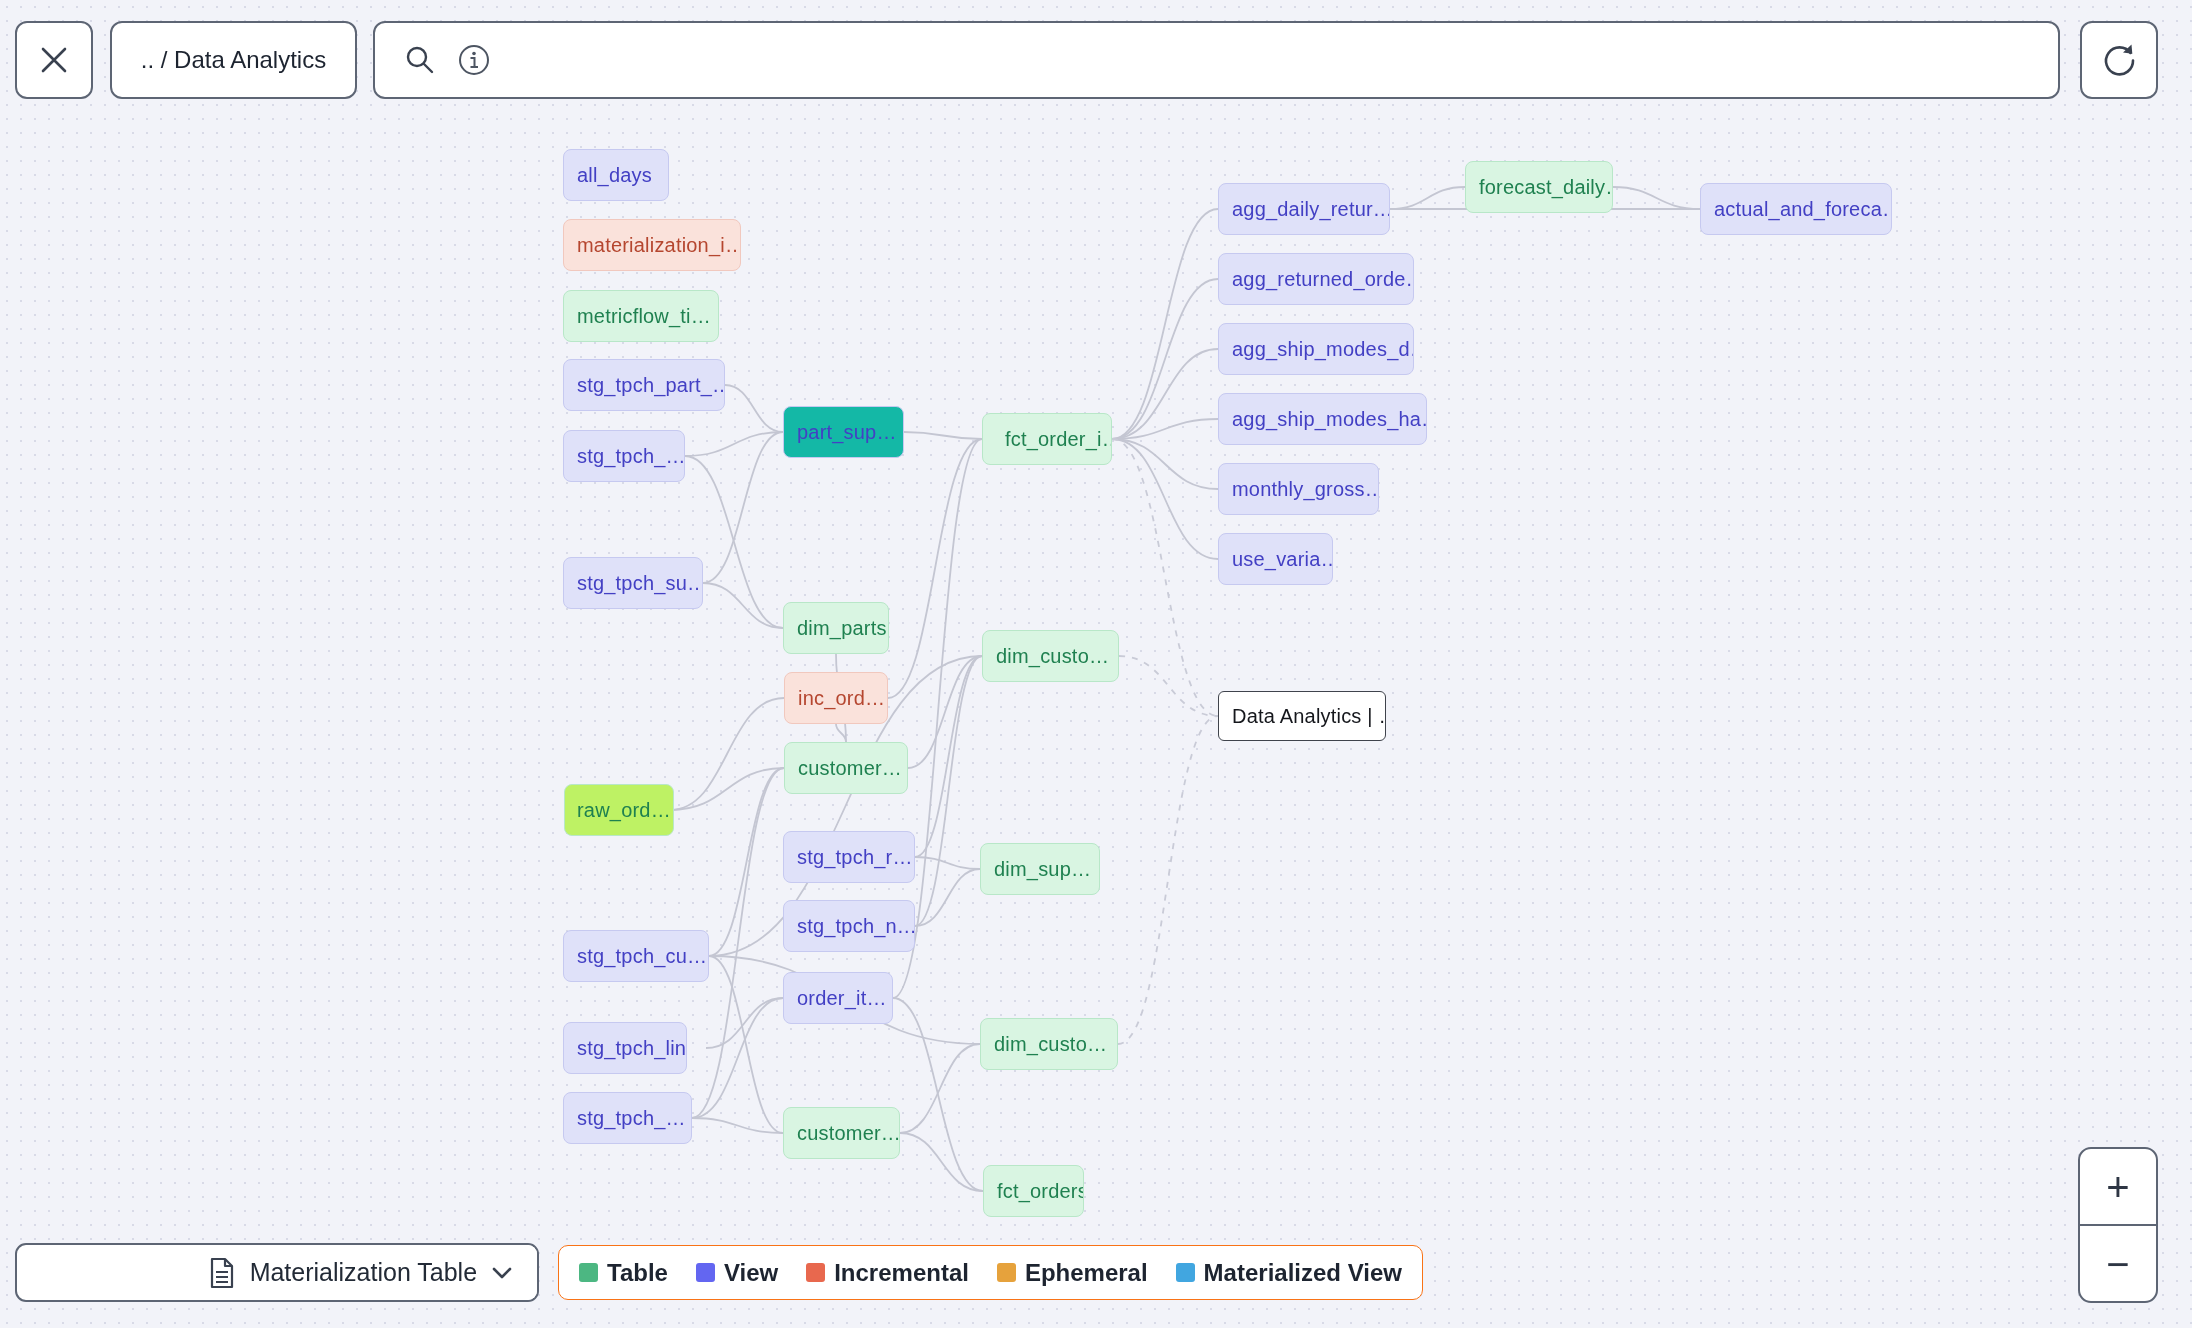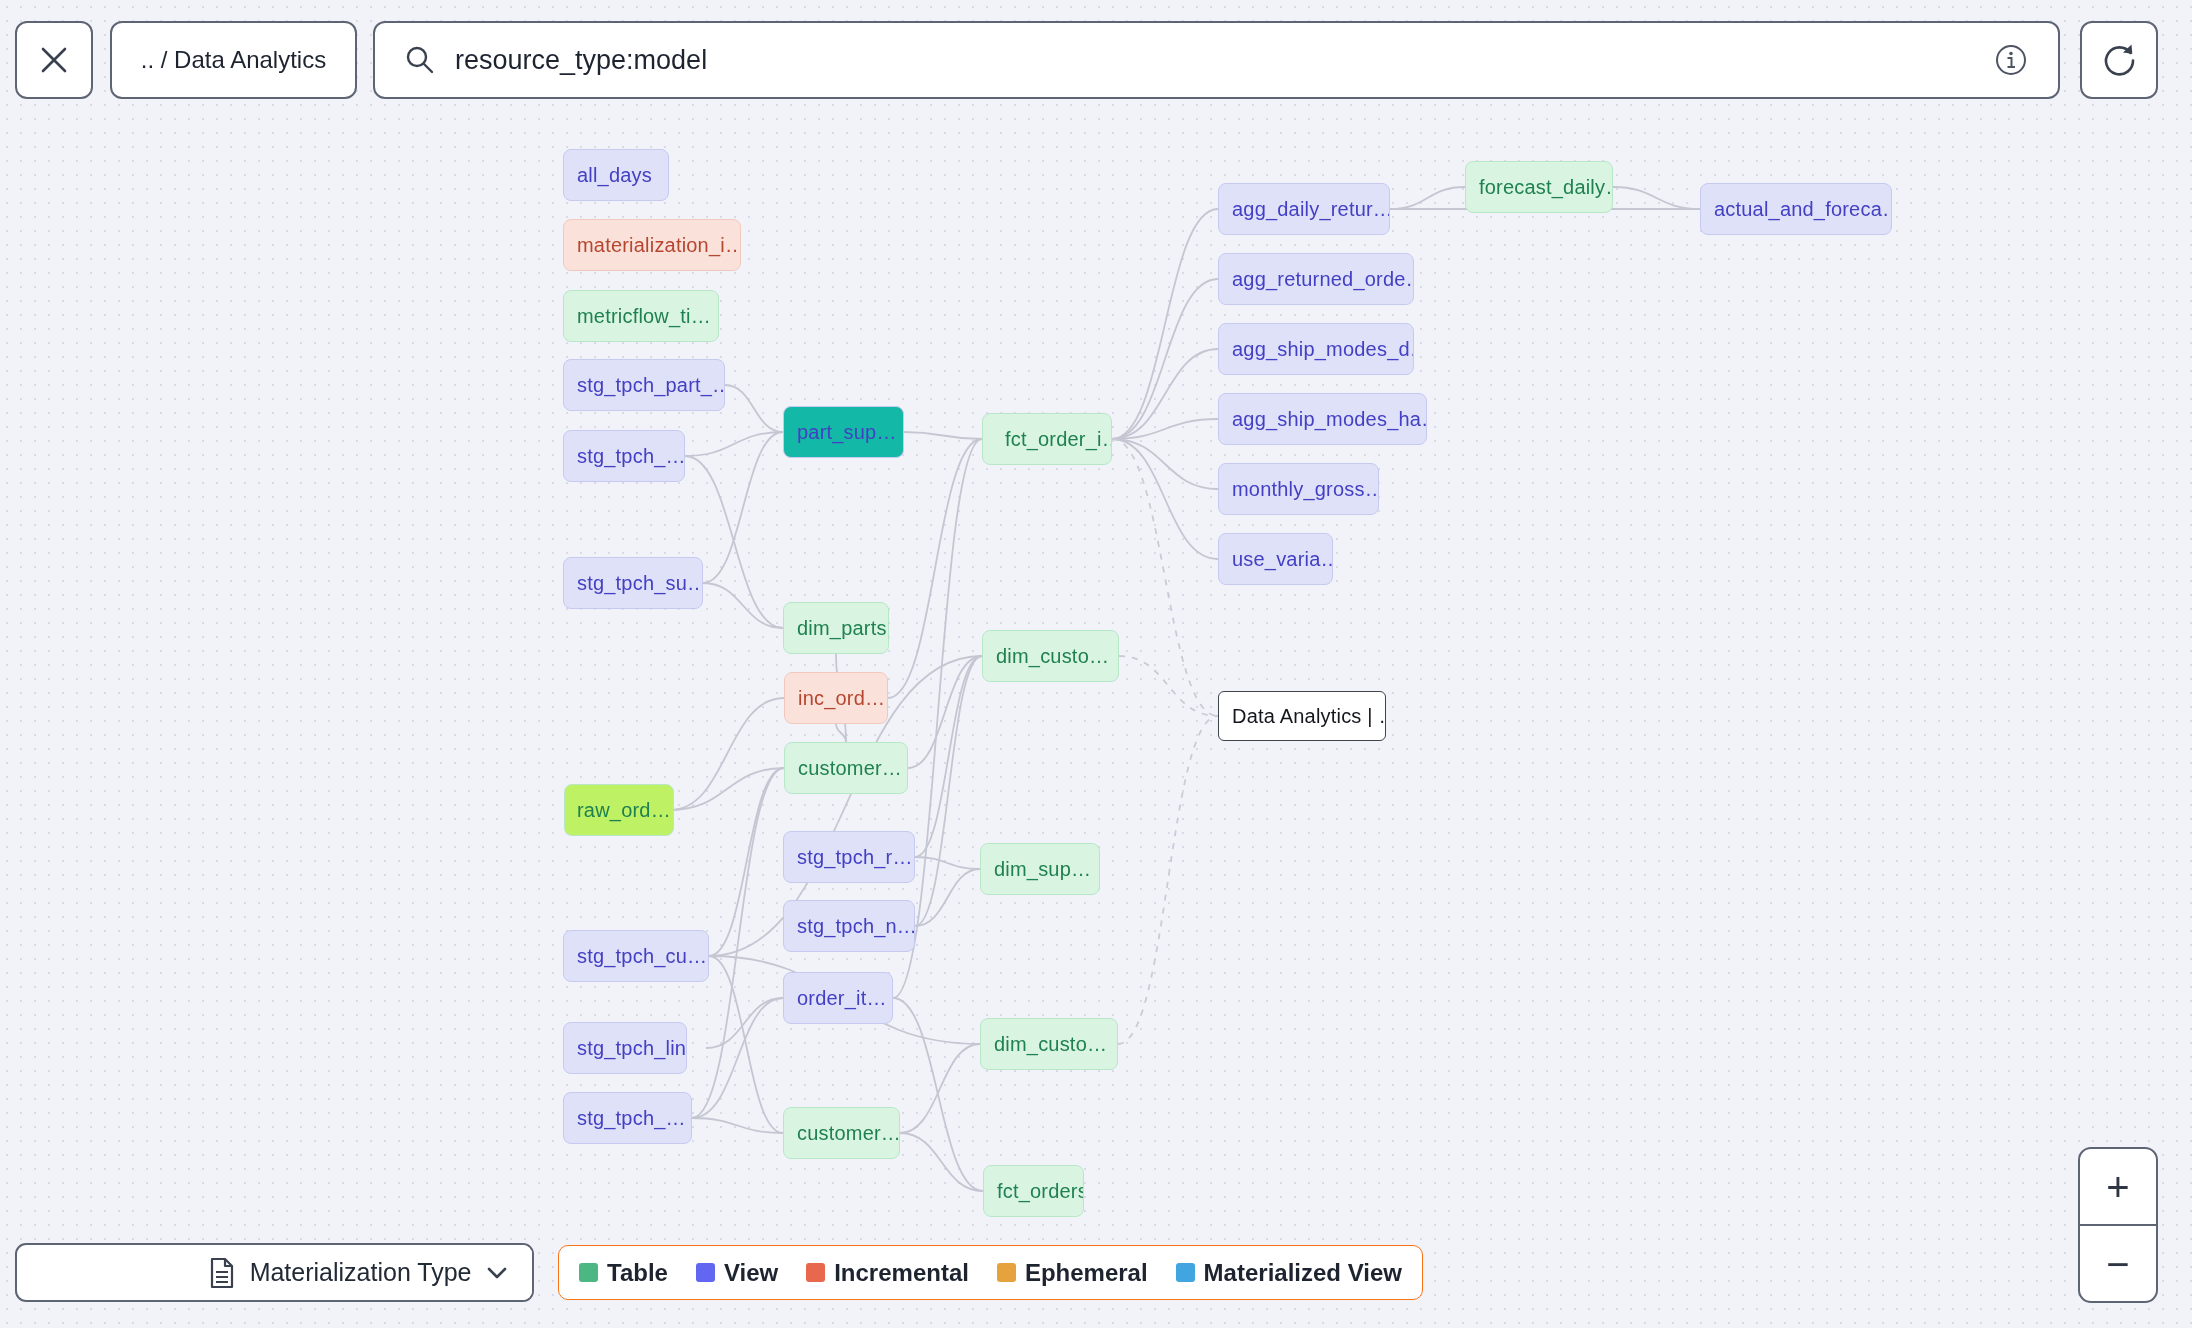--- a/index.html
+++ b/index.html
@@ -165,21 +165,20 @@
 
 <div class="topbtn" id="breadcrumb-btn">
   <span>.. / Data Analytics</span>
 </div>
 
 <div id="search-bar">
   <svg class="iconsvg" width="34" height="34" viewBox="0 0 34 34">
     <circle cx="14" cy="14" r="9" fill="none" stroke="#39414f" stroke-width="2.4"></circle>
     <path d="M21 21 L29 29" stroke="#39414f" stroke-width="2.4" stroke-linecap="round"></path>
   </svg>
-  <input type="text" readonly="" value="resource_type:model" style="">
   <svg class="iconsvg" width="38" height="38" viewBox="0 0 38 38">
     <circle cx="19" cy="19" r="14" fill="none" stroke="#4d5562" stroke-width="2"></circle>
     <circle cx="19" cy="12.5" r="1.8" fill="#4d5562"></circle>
     <path d="M15.5 17 H19.5 V26 M15.5 26 H23" stroke="#4d5562" stroke-width="2" fill="none"></path>
   </svg>
 </div>
 
 <div class="topbtn" id="refresh-btn">
   <svg class="iconsvg" width="42" height="42" viewBox="0 0 42 42">
     <path d="M32.5 14 A 13.5 13.5 0 1 0 35 21.5" fill="none" stroke="#39414f" stroke-width="2.6" stroke-linecap="round"></path>
@@ -194,21 +193,21 @@
       <path d="M17 4 L21.5 15 M29.5 12 L18.5 16 M29 24.5 L18 18.5 M17 30 L13 19.5 M4.5 22 L15 18 M5 10 L16 15.5" stroke="#ffffff" stroke-width="2" stroke-linecap="round" fill="none"></path>
     </svg>
     <span>Lenses</span>
   </div>
   <div id="lens-select">
     <svg class="iconsvg" width="28" height="32" viewBox="0 0 28 32">
       <path d="M4 2 H17 L24 9 V30 H4 Z" fill="none" stroke="#39414f" stroke-width="2.2" stroke-linejoin="round"></path>
       <path d="M17 2 V9 H24" fill="none" stroke="#39414f" stroke-width="2.2" stroke-linejoin="round"></path>
       <path d="M8 15 H20 M8 20 H20 M8 25 H20" stroke="#39414f" stroke-width="2"></path>
     </svg>
-    <span>Materialization Type</span>
+    <span>Materialization Table</span>
     <svg class="iconsvg" width="22" height="14" viewBox="0 0 22 14">
       <path d="M3 3 L11 11 L19 3" fill="none" stroke="#39414f" stroke-width="2.6" stroke-linecap="round" stroke-linejoin="round"></path>
     </svg>
   </div>
 </div>
 
 <div id="legend">
 
 <div class="legend-item">
       <span class="legend-swatch" style="background: rgb(76, 183, 130);"></span>

